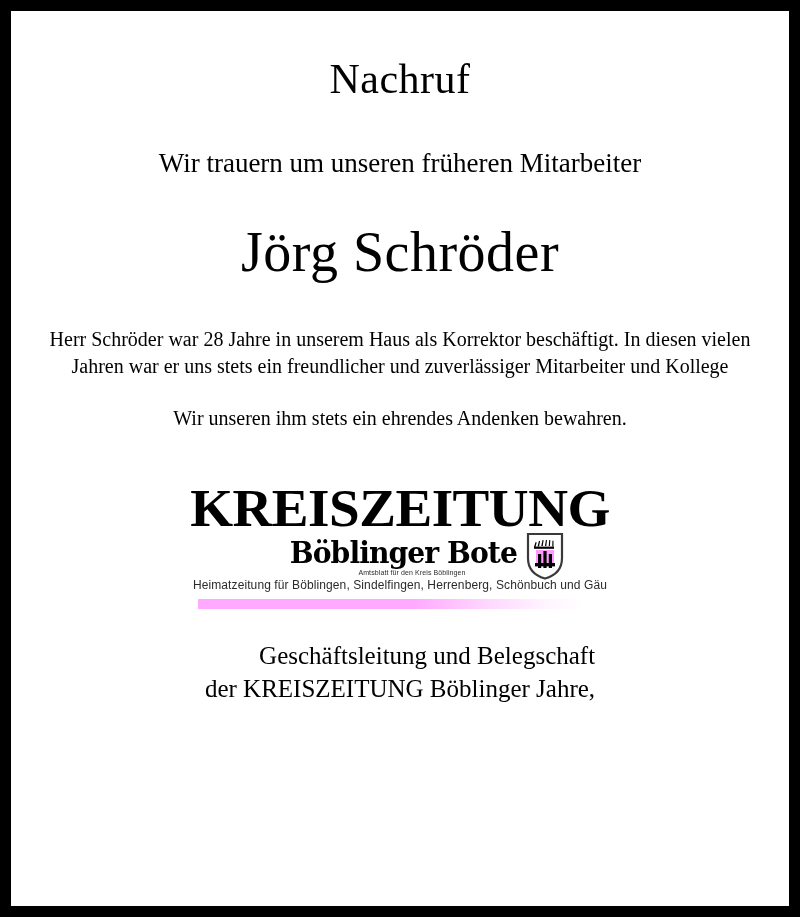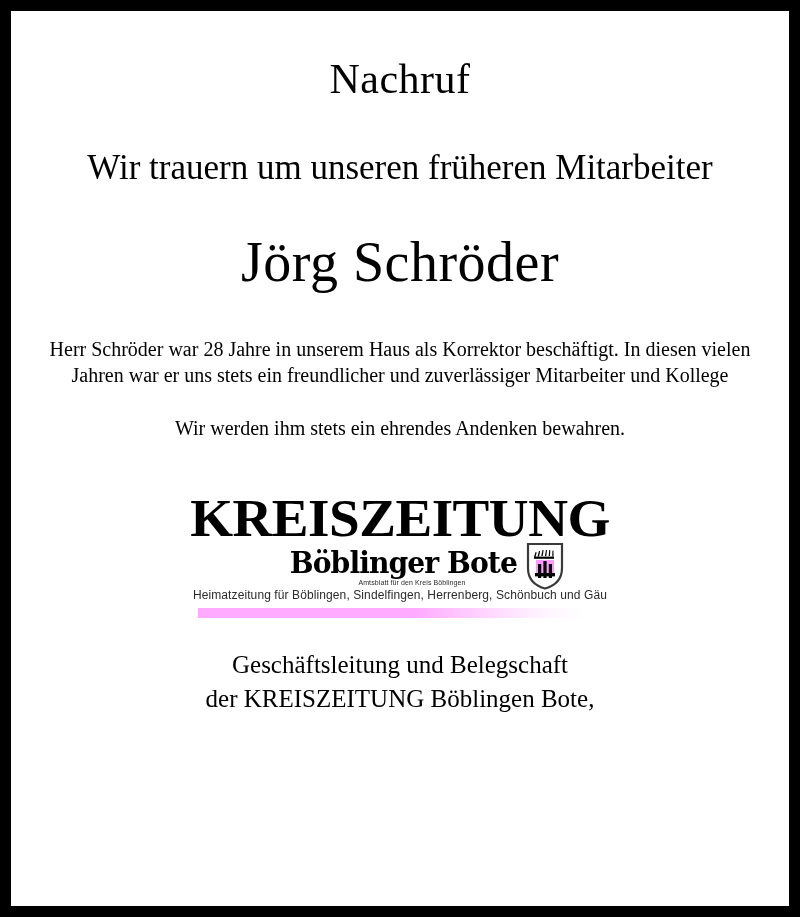--- a/index.html
+++ b/index.html
@@ -40,21 +40,21 @@
   .heading {
     font-size: 42px;
     line-height: 1.05;
     font-weight: 400;
     letter-spacing: 0.5px;
     text-align: center;
     margin: 12px 0 0 0;
   }
 
   .lead {
-    font-size: 35px;
+    font-size: 27px;
     line-height: 1.2;
     text-align: right;
     margin: 46px 0 0 0;
   }
 
   .deceased-name {
     font-size: 56px;
     line-height: 1.05;
     font-weight: 400;
     text-align: center;
@@ -155,41 +155,41 @@
                 #ffaaff 0%,
                 #ffaaff 56%,
                 #ffd9ff 76%,
                 #fff4ff 90%,
                 #ffffff 100%);
   }
 
   
   .footer-block {
     margin: 30px 0 0 0;
-    text-align: center;
+    text-align: right;
     font-size: 25px;
     line-height: 1.34;
   }
   .footer-line { display: block; white-space: nowrap; }
 </style>
 </head>
 <body>
 
 <div class="notice-frame">
   <div class="notice-inner">
 
     <h1 class="heading">Nachruf</h1>
 
     <p class="lead">Wir trauern um unseren früheren Mitarbeiter</p>
 
     <div class="deceased-name">Jörg Schröder</div>
 
     <p class="body-para">Herr Schröder war 28 Jahre in unserem Haus als Korrektor beschäftigt. In diesen vielen Jahren war er uns stets ein freundlicher und zuverlässiger Mitarbeiter und Kollege</p>
 
-    <p class="body-para second">Wir werden ihm stets ein ehrendes Andenken bewahren.</p>
+    <p class="body-para second">Wir unseren ihm stets ein ehrendes Andenken bewahren.</p>
 
     <div class="masthead">
 
       <div class="masthead-title">KREISZEITUNG</div>
 
       <div class="masthead-sub-row">
         <div class="masthead-fraktur">Böblinger Bote</div>
 
         <div class="crest">
           <svg viewBox="0 0 40 48" xmlns="http://www.w3.org/2000/svg">
@@ -215,17 +215,17 @@
       <div class="masthead-taglines">
         <div class="tagline-1">Amtsblatt für den Kreis Böblingen</div>
         <div class="tagline-2">Heimatzeitung für Böblingen, Sindelfingen, Herrenberg, Schönbuch und Gäu</div>
       </div>
 
       <div class="pink-bar"></div>
     </div>
 
     <div class="footer-block">
       <span class="footer-line">Geschäftsleitung und Belegschaft</span>
-      <span class="footer-line">der KREISZEITUNG Böblingen Bote,</span>
+      <span class="footer-line">der KREISZEITUNG Böblinger Jahre,</span>
     </div>
 
   </div>
 </div>
 
 </body></html>

